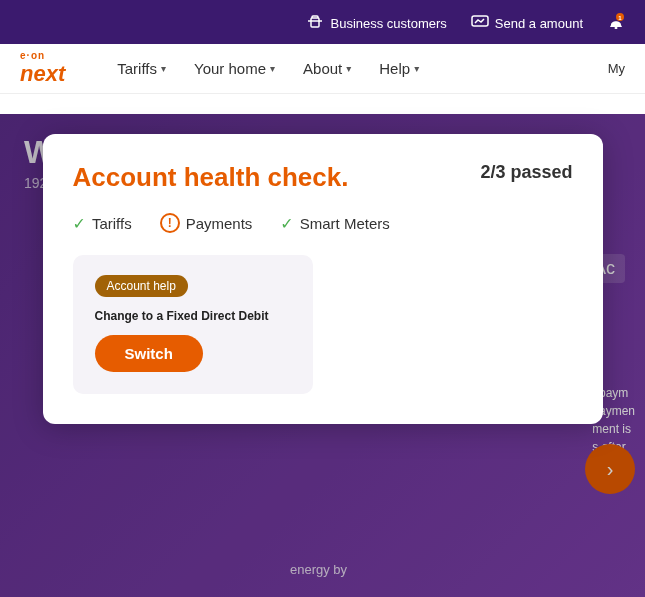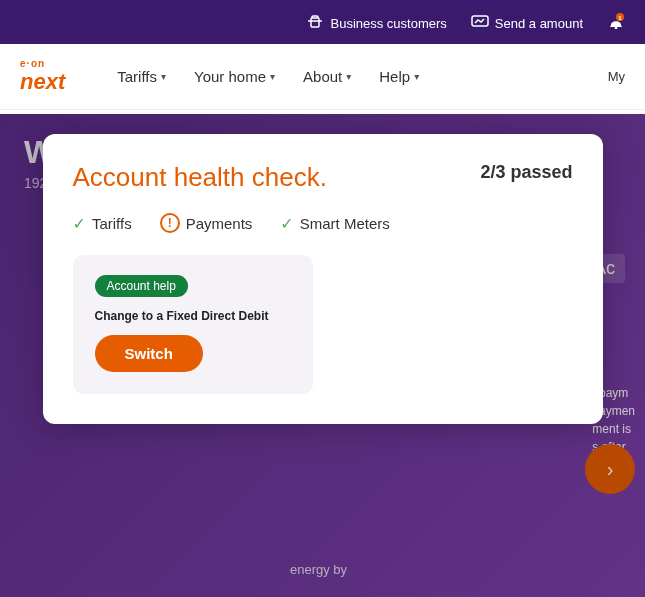--- a/index.html
+++ b/index.html
@@ -37,21 +37,21 @@
       align-items: center;
       justify-content: center;
     }
 
     
     .main-nav {
       background: white;
       display: flex;
       align-items: center;
       padding: 0 20px;
-      height: 66px;
+      height: 50px;
       border-bottom: 1px solid #eee;
     }
     .logo {
       margin-right: 40px;
     }
     .logo-eon {
       font-size: 10px;
       color: #e65c00;
       font-weight: bold;
       letter-spacing: 1px;
@@ -188,21 +188,21 @@
 
     
     .modal-header {
       display: flex;
       justify-content: space-between;
       align-items: flex-start;
       margin-bottom: 20px;
     }
     .modal-title {
       font-size: 26px;
-      font-weight: normal;
+      font-weight: bold;
       color: #e65c00;
     }
     .modal-score {
       font-size: 18px;
       font-weight: bold;
       color: #333;
       white-space: nowrap;
     }
 
     
@@ -237,21 +237,21 @@
     }
 
     
     .info-card {
       background: #f5f3f8;
       border-radius: 10px;
       padding: 20px 22px 22px;
       max-width: 240px;
     }
     .info-badge {
-      background: #15803d;
+      background: #a16207;
       color: white;
       font-size: 12px;
       padding: 4px 12px;
       border-radius: 20px;
       display: inline-block;
       margin-bottom: 12px;
     }
     .info-card-title {
       font-size: 12px;
       font-weight: bold;

